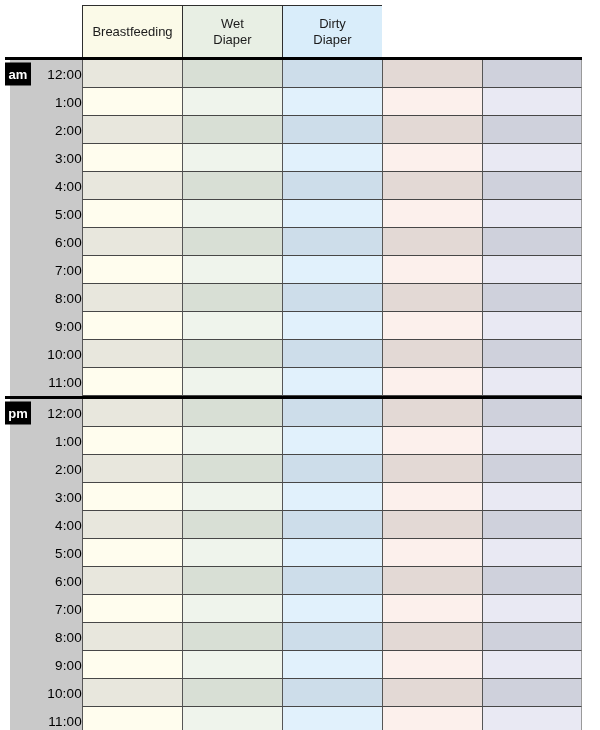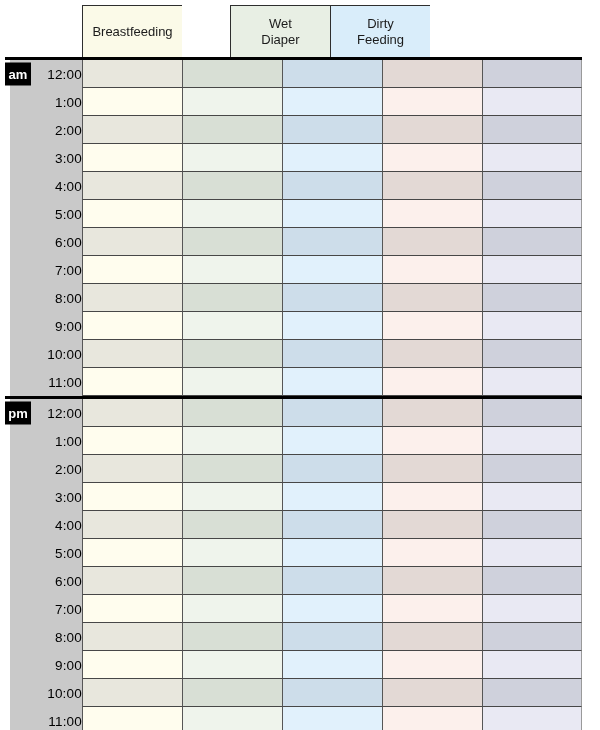--- a/index.html
+++ b/index.html
@@ -14,21 +14,21 @@
   .corner{width:77px;background:#ffffff;}
   .hcell{
     width:100px;box-sizing:border-box;
     border-top:1px solid #2e2e2e;border-left:1px solid #2e2e2e;
     display:flex;align-items:center;justify-content:center;
     text-align:center;font-size:13px;line-height:16px;color:#1b1b1b;
     white-space:pre-line;
   }
   .hcell.c4{border-right:1px solid #2e2e2e;}
   .hcell.c0{background:var(--c0-header);}
-  .hcell.c1{background:var(--c1-header);margin-left:48px;}
+  .hcell.c1{background:var(--c1-header);}
   .hcell.c2{background:var(--c2-header);}
   .hcell.c3{background:var(--c3-header);}
   .hcell.c4{background:var(--c4-header);}
 
   
   .sep{height:3px;background:#000000;}
 
   
   .row{display:flex;height:28px;}
   .tcell{
@@ -62,21 +62,21 @@
 
 <div class="sheet">
   <div class="chart">
 
     <div class="hrow">
       <div class="corner"></div>
       <div class="hcell c0">Breastfeeding</div>
       <div class="hcell c1">Wet
 Diaper</div>
       <div class="hcell c2">Dirty
-Feeding</div>
+Diaper</div>
     </div>
 
     <div class="sep"></div>
 
     <div class="row dark">
       <div class="tcell">
         <span class="badge">am</span>
         <span class="tlabel">12:00</span>
       </div>
       <div class="dc c0"></div>

